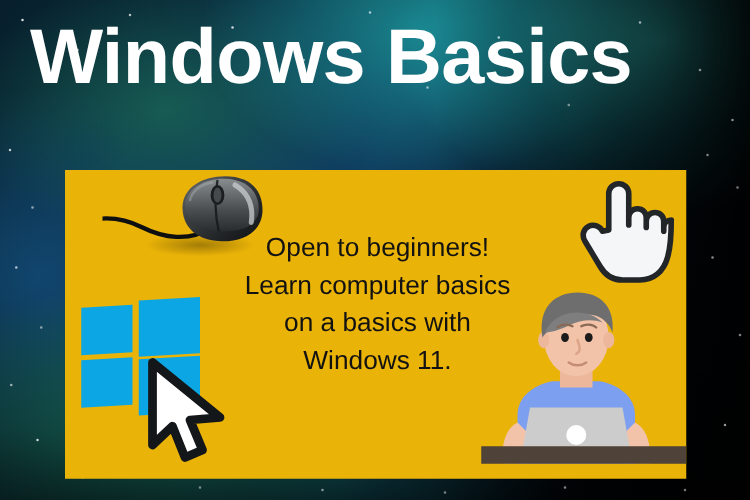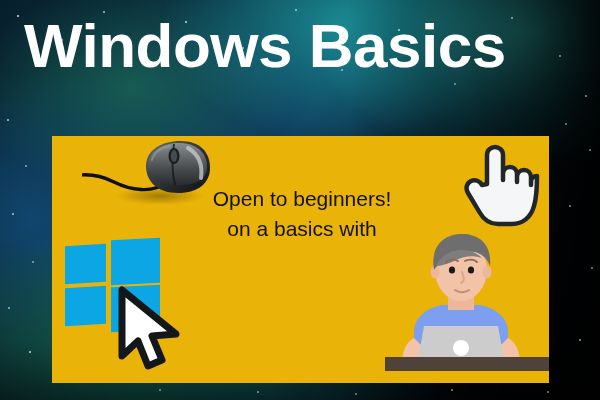--- a/index.html
+++ b/index.html
@@ -234,21 +234,23 @@
         <ellipse cx="92" cy="18" rx="5.5" ry="8" fill="#1b1e20"></ellipse>
         <ellipse cx="92" cy="18" rx="3.2" ry="6" fill="#454a4d"></ellipse>
 
         <path d="M106 10 C 116 16, 121 26, 119 40" fill="none" stroke="#c9ced1" stroke-width="4" opacity="0.75" stroke-linecap="round"></path>
         <path d="M70 22 C 72 14, 80 9, 88 8" fill="none" stroke="#a9aeb1" stroke-width="2" opacity="0.45" stroke-linecap="round"></path>
       </svg>
     </div>
 
     <div class="body-copy">
       <div>Open to beginners!</div>
+      <div>Learn computer basics</div>
       <div>on a basics with</div>
+      <div>Windows 11.</div>
     </div>
 
     <div class="win-logo">
       <div class="win-tile win-tl"></div>
       <div class="win-tile win-tr"></div>
       <div class="win-tile win-bl"></div>
       <div class="win-tile win-br"></div>
     </div>
 
     <div class="arrow-cursor">

